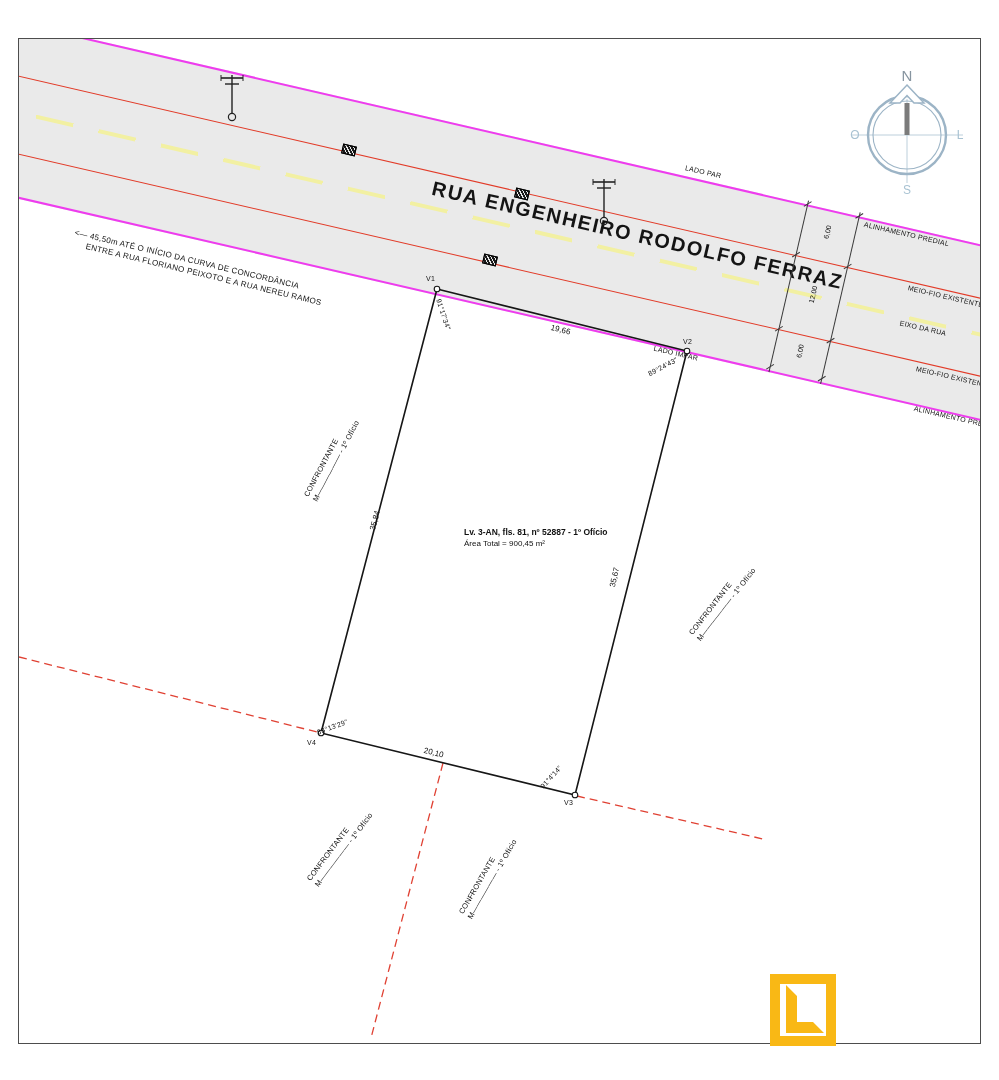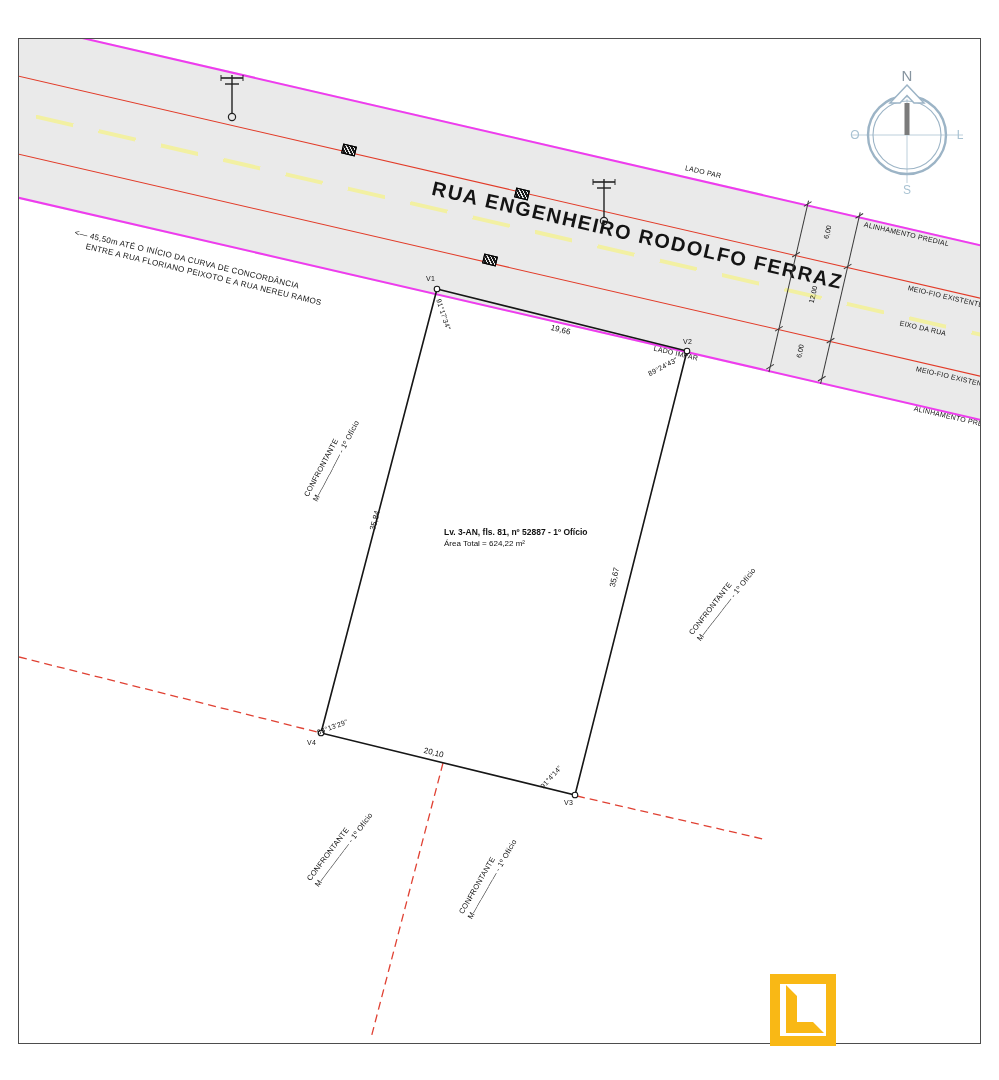--- a/index.html
+++ b/index.html
@@ -12,21 +12,21 @@
   .red-line{height:1.4px;background:#e23b28;}
   .yellow-line{height:3.5px;background:repeating-linear-gradient(90deg,#f2f0a2 0 38px,rgba(0,0,0,0) 38px 64px);}
   .street-name{position:absolute;font-weight:bold;font-size:20px;letter-spacing:1.6px;white-space:nowrap;color:#141414;}
   .lbl{position:absolute;font-size:7px;letter-spacing:.25px;white-space:nowrap;color:#111;transform-origin:0 0;}
   .lbl8{position:absolute;font-size:8px;white-space:nowrap;color:#111;transform-origin:0 0;}
   .xline{position:absolute;top:-4px;width:1.2px;height:176px;background:#3a3a3a;}
   .tick{position:absolute;width:9px;height:1.2px;background:#3a3a3a;transform:rotate(-45deg);}
   .vlbl{position:absolute;width:34px;text-align:center;font-size:7px;color:#111;transform:rotate(-90deg);}
   .note{position:absolute;left:57px;top:188px;font-size:8px;line-height:11px;letter-spacing:.3px;white-space:nowrap;transform:rotate(13.5deg);transform-origin:0 0;}
   .conf{position:absolute;font-size:7.5px;line-height:9.5px;letter-spacing:.2px;white-space:nowrap;transform-origin:0 0;text-align:left;}
-  .registry{position:absolute;left:425px;top:487px;font-size:8px;line-height:12px;white-space:nowrap;}
+  .registry{position:absolute;left:445px;top:487px;font-size:8px;line-height:12px;white-space:nowrap;}
   .registry .l1{font-weight:bold;font-size:8.5px;}
   .drain{position:absolute;width:12px;height:8px;background:#1a1a1a;border:0.5px solid #000;transform:rotate(13deg);
          background-image:repeating-linear-gradient(50deg,rgba(255,255,255,.9) 0 1px,rgba(0,0,0,0) 1px 3px);}
   svg{position:absolute;left:0;top:0;}
   .logo{position:absolute;left:770px;top:974px;width:46px;height:52px;border:10px solid #f9b815;background:#fff;}
 </style>
 </head>
 <body>
 
 <div class="frame">
@@ -110,21 +110,21 @@
   <div class="lbl" style="left:520px;top:746px;transform:rotate(-48deg);">91°4'14"</div>
   <div class="lbl" style="left:297px;top:690px;transform:rotate(-20deg);">88°13'29"</div>
 
   <div class="lbl8" style="left:533px;top:284px;transform:rotate(14deg);">19,66</div>
   <div class="lbl8" style="left:349px;top:490px;transform:rotate(-75deg);">35,84</div>
   <div class="lbl8" style="left:589px;top:547px;transform:rotate(-77deg);">35,67</div>
   <div class="lbl8" style="left:406px;top:707px;transform:rotate(13.5deg);">20,10</div>
 
   <div class="registry">
     <div class="l1">Lv. 3-AN, fls. 81, nº 52887 - 1º Ofício</div>
-    <div>Área Total = 624,22 m²</div>
+    <div>Área Total = 900,45 m²</div>
   </div>
 
   <div class="conf" style="left:283px;top:455px;transform:rotate(-62deg);">
     <div>CONFRONTANTE</div>
     <div>M—————— - 1º Ofício</div>
   </div>
   <div class="conf" style="left:668px;top:592px;transform:rotate(-52deg);">
     <div>CONFRONTANTE</div>
     <div>M—————— - 1º Ofício</div>
   </div>

